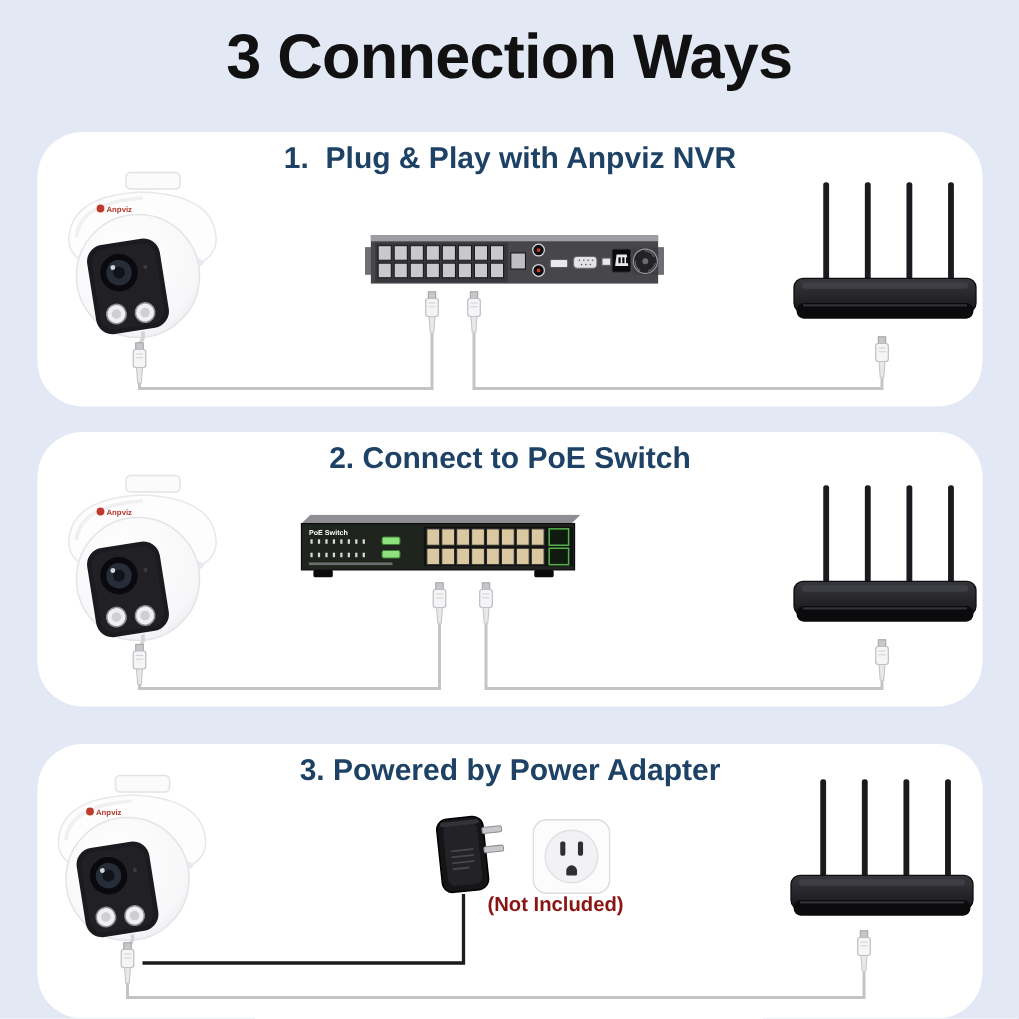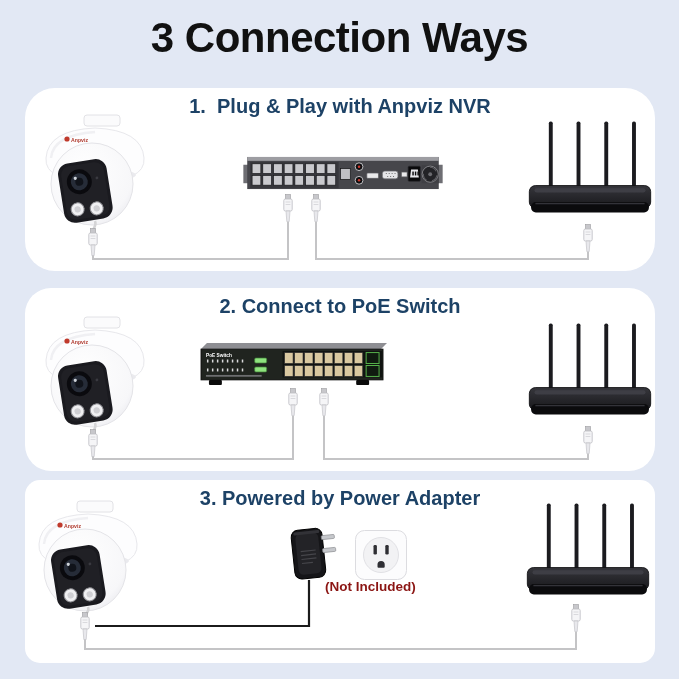--- a/index.html
+++ b/index.html
@@ -9,21 +9,21 @@
     font-family:"Liberation Sans",sans-serif;
   }
   .page-title{
     position:absolute;top:14px;left:0;width:679px;text-align:center;
     font-size:42px;font-weight:bold;color:var(--title,#111);letter-spacing:-0.5px;
   }
   .card{
     position:absolute;left:25px;width:630px;height:183px;
     background:var(--card,#fff);border-radius:30px;
   }
-  .card-1{top:88px;} .card-2{top:288px;border-radius:26px;} .card-3{top:480px;border-radius:15px;}
+  .card-1{top:88px;} .card-2{top:288px;} .card-3{top:496px;}
   .card-head{
     position:absolute;top:7px;left:0;width:100%;text-align:center;
     font-size:20px;font-weight:bold;color:var(--section-heading,#1d4266);
     white-space:pre;
   }
   .scene{position:absolute;left:0;top:0;width:630px;height:183px;display:block;}
   .note{
     position:absolute;left:300px;top:99px;width:112px;text-align:left;
     font-size:13.5px;font-weight:bold;color:var(--note,#8b1513);
   }

